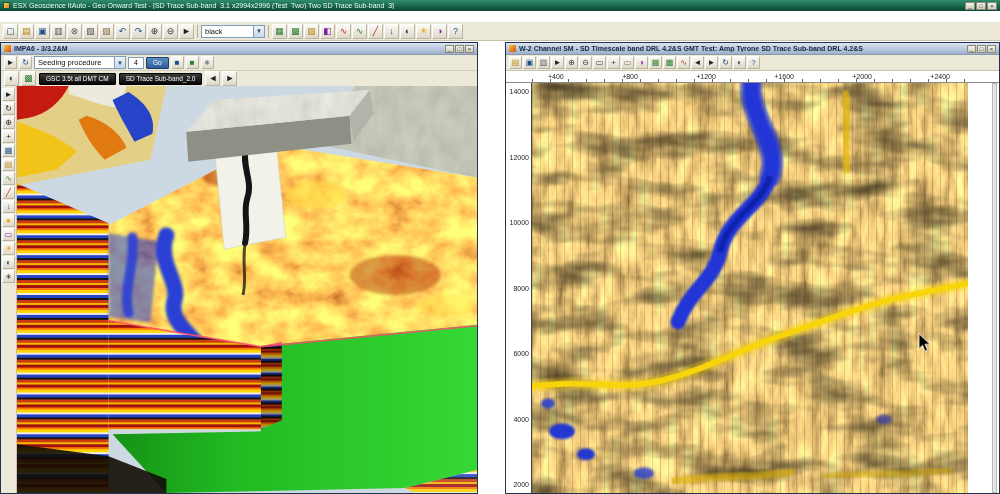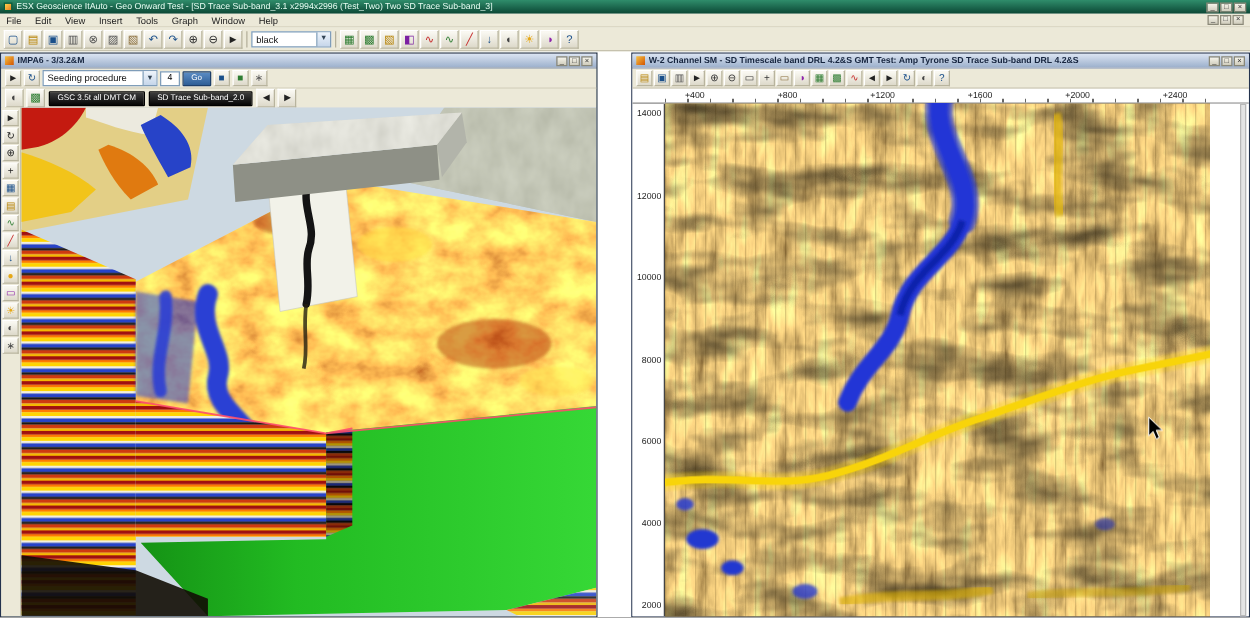--- a/index.html
+++ b/index.html
@@ -78,39 +78,20 @@
     <span class="app-icon"></span>
     <span class="title-text">ESX Geoscience ItAuto - Geo Onward Test - [SD Trace Sub-band_3.1 x2994x2996 (Test_Two) Two SD Trace Sub-band_3]</span>
     <span class="win-controls">
 
     <span class="wc">_</span>
         <span class="wc">□</span>
         <span class="wc">×</span>
       </span>
   </div>
 
-  <div class="menubar">
-    <span style="display:flex;gap:11px">
-
-    <span class="menu-item">File</span>
-        <span class="menu-item">Edit</span>
-        <span class="menu-item">View</span>
-        <span class="menu-item">Insert</span>
-        <span class="menu-item">Tools</span>
-        <span class="menu-item">Graph</span>
-        <span class="menu-item">Window</span>
-        <span class="menu-item">Help</span>
-      </span>
-    <span class="win-controls">
-
-    <span class="wc">_</span>
-        <span class="wc">□</span>
-        <span class="wc">×</span>
-      </span>
-  </div>
 
   <div class="toolbar-main">
     <span style="display:flex;gap:1px">
 
     <span class="tb-icon" style="color: rgb(26, 79, 138);">
           <span>▢</span>
         </span>
         <span class="tb-icon" style="color: rgb(184, 134, 11);">
           <span>▤</span>
         </span>

